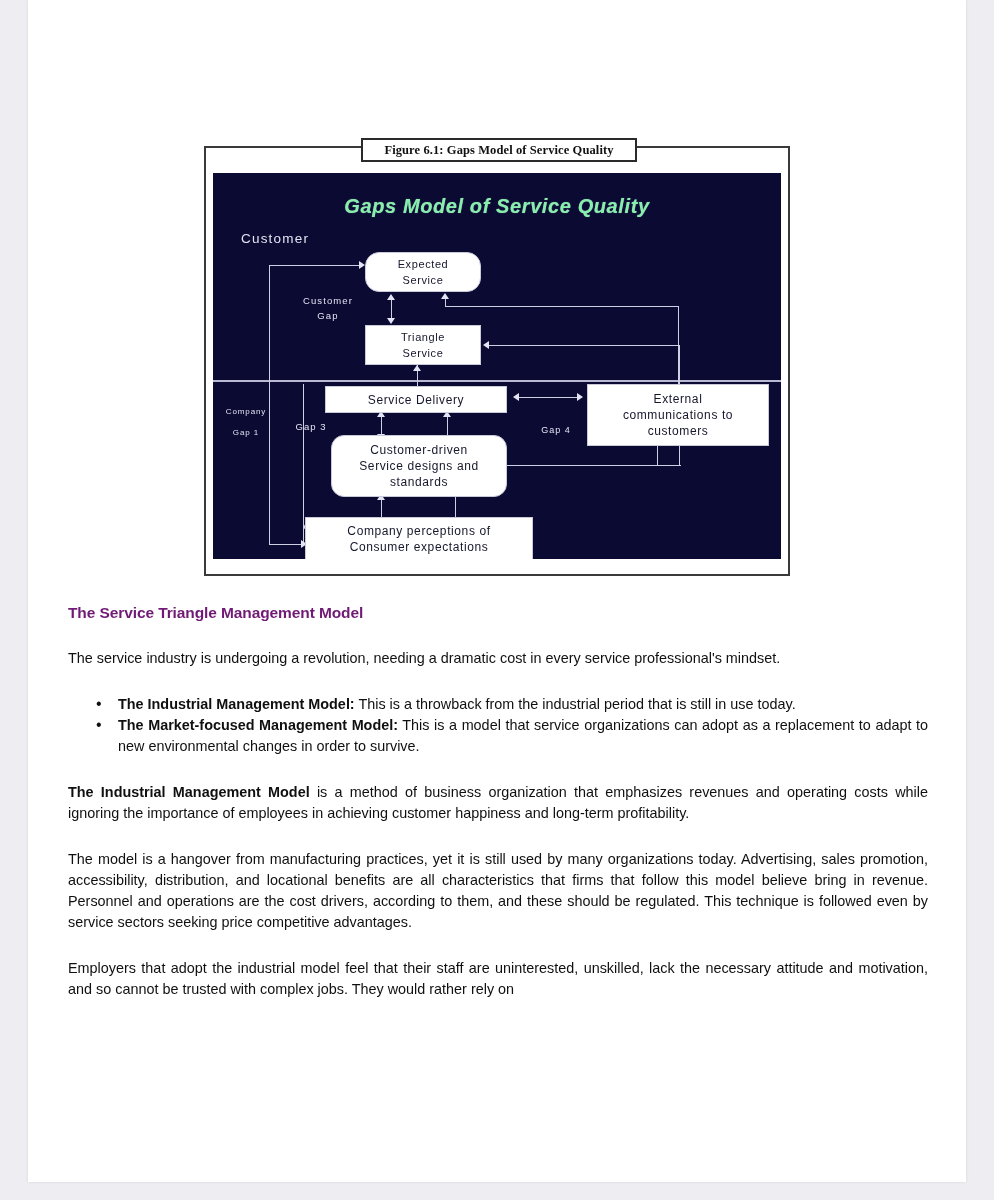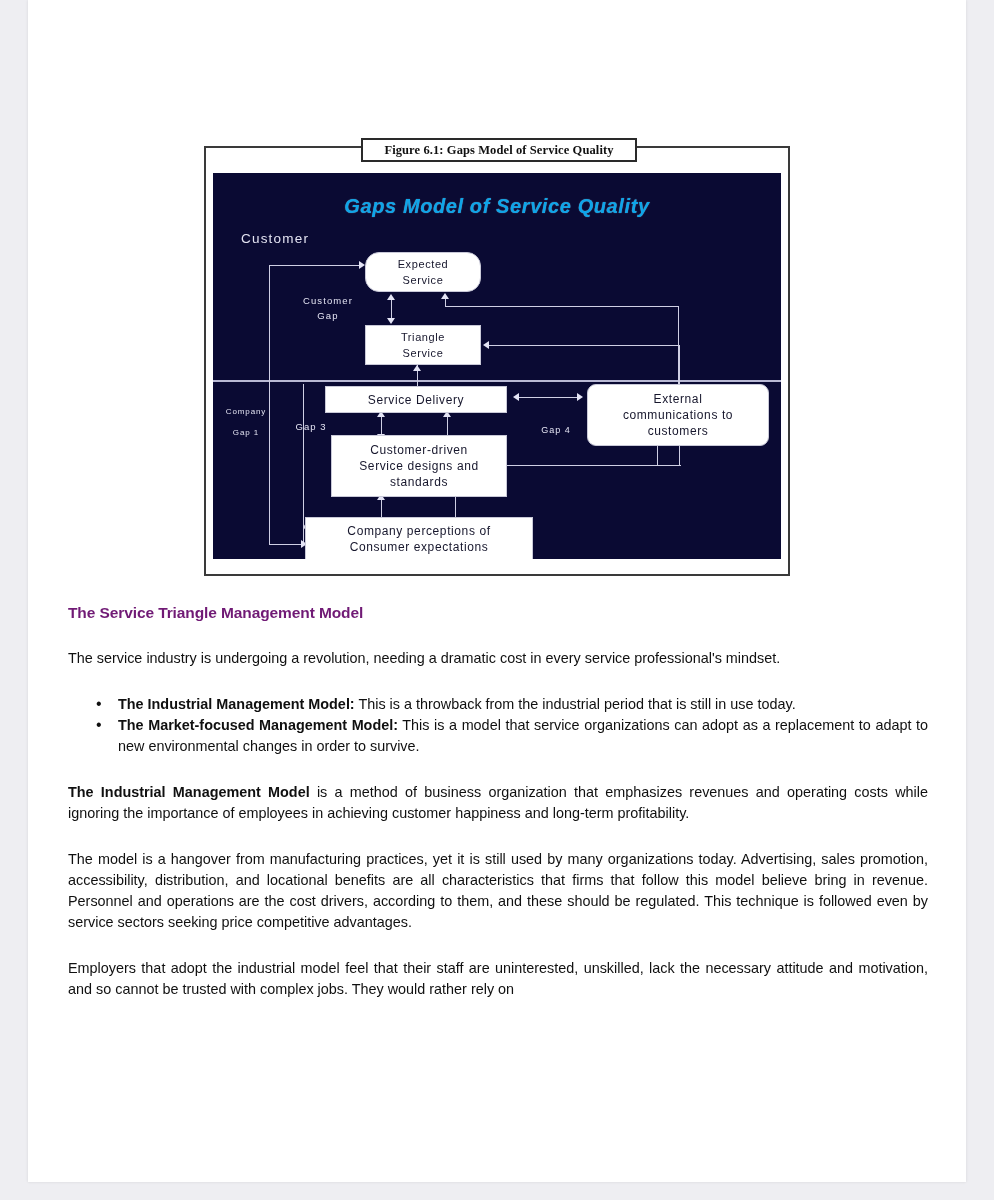--- a/index.html
+++ b/index.html
@@ -74,21 +74,21 @@
     position: absolute;
     left: 0;
     top: 22px;
     width: 568px;
     text-align: center;
     font-family: "Liberation Sans", sans-serif;
     font-style: italic;
     font-weight: bold;
     font-size: 20px;
     letter-spacing: 0.6px;
-    color: #0ea5e9;
+    color: #86efac;
     text-shadow: 0 0 1px rgba(255,255,255,0.5);
   }
   .side-label {
     position: absolute;
     color: #e3e3f2;
     font-family: "Liberation Sans", sans-serif;
     white-space: pre-line;
     text-align: center;
   }
   .lbl-customer {
@@ -143,23 +143,23 @@
     display: flex;
     align-items: center;
     justify-content: center;
     line-height: 16px;
     box-sizing: border-box;
     z-index: 3;
   }
   .n-expected   { left: 152px; top: 79px;  width: 116px; height: 40px; border-radius: 14px; }
   .n-perceived  { left: 152px; top: 152px; width: 116px; height: 40px; }
   .n-delivery   { left: 112px; top: 213px; width: 182px; height: 27px; font-size: 12px; }
-  .n-standards  { left: 118px; top: 262px; width: 176px; height: 62px; font-size: 12px; }
+  .n-standards  { left: 118px; top: 262px; width: 176px; height: 62px; font-size: 12px; border-radius: 13px; }
   .n-perceptions{ left: 92px;  top: 344px; width: 228px; height: 44px; font-size: 12px; }
-  .n-external   { left: 374px; top: 211px; width: 182px; height: 62px; font-size: 12px; border-radius: 9px; }
+  .n-external   { left: 374px; top: 211px; width: 182px; height: 62px; font-size: 12px; }
 
   
   .ln { position: absolute; background: #cfcfe4; z-index: 2; }
   .hl { height: 1px; }
   .vl { width: 1px; }
   .divider { left: 0; top: 207px; width: 568px; height: 2px; background: #b9b9d4; z-index: 1; }
 
   .arrow {
     position: absolute;
     width: 0; height: 0;

